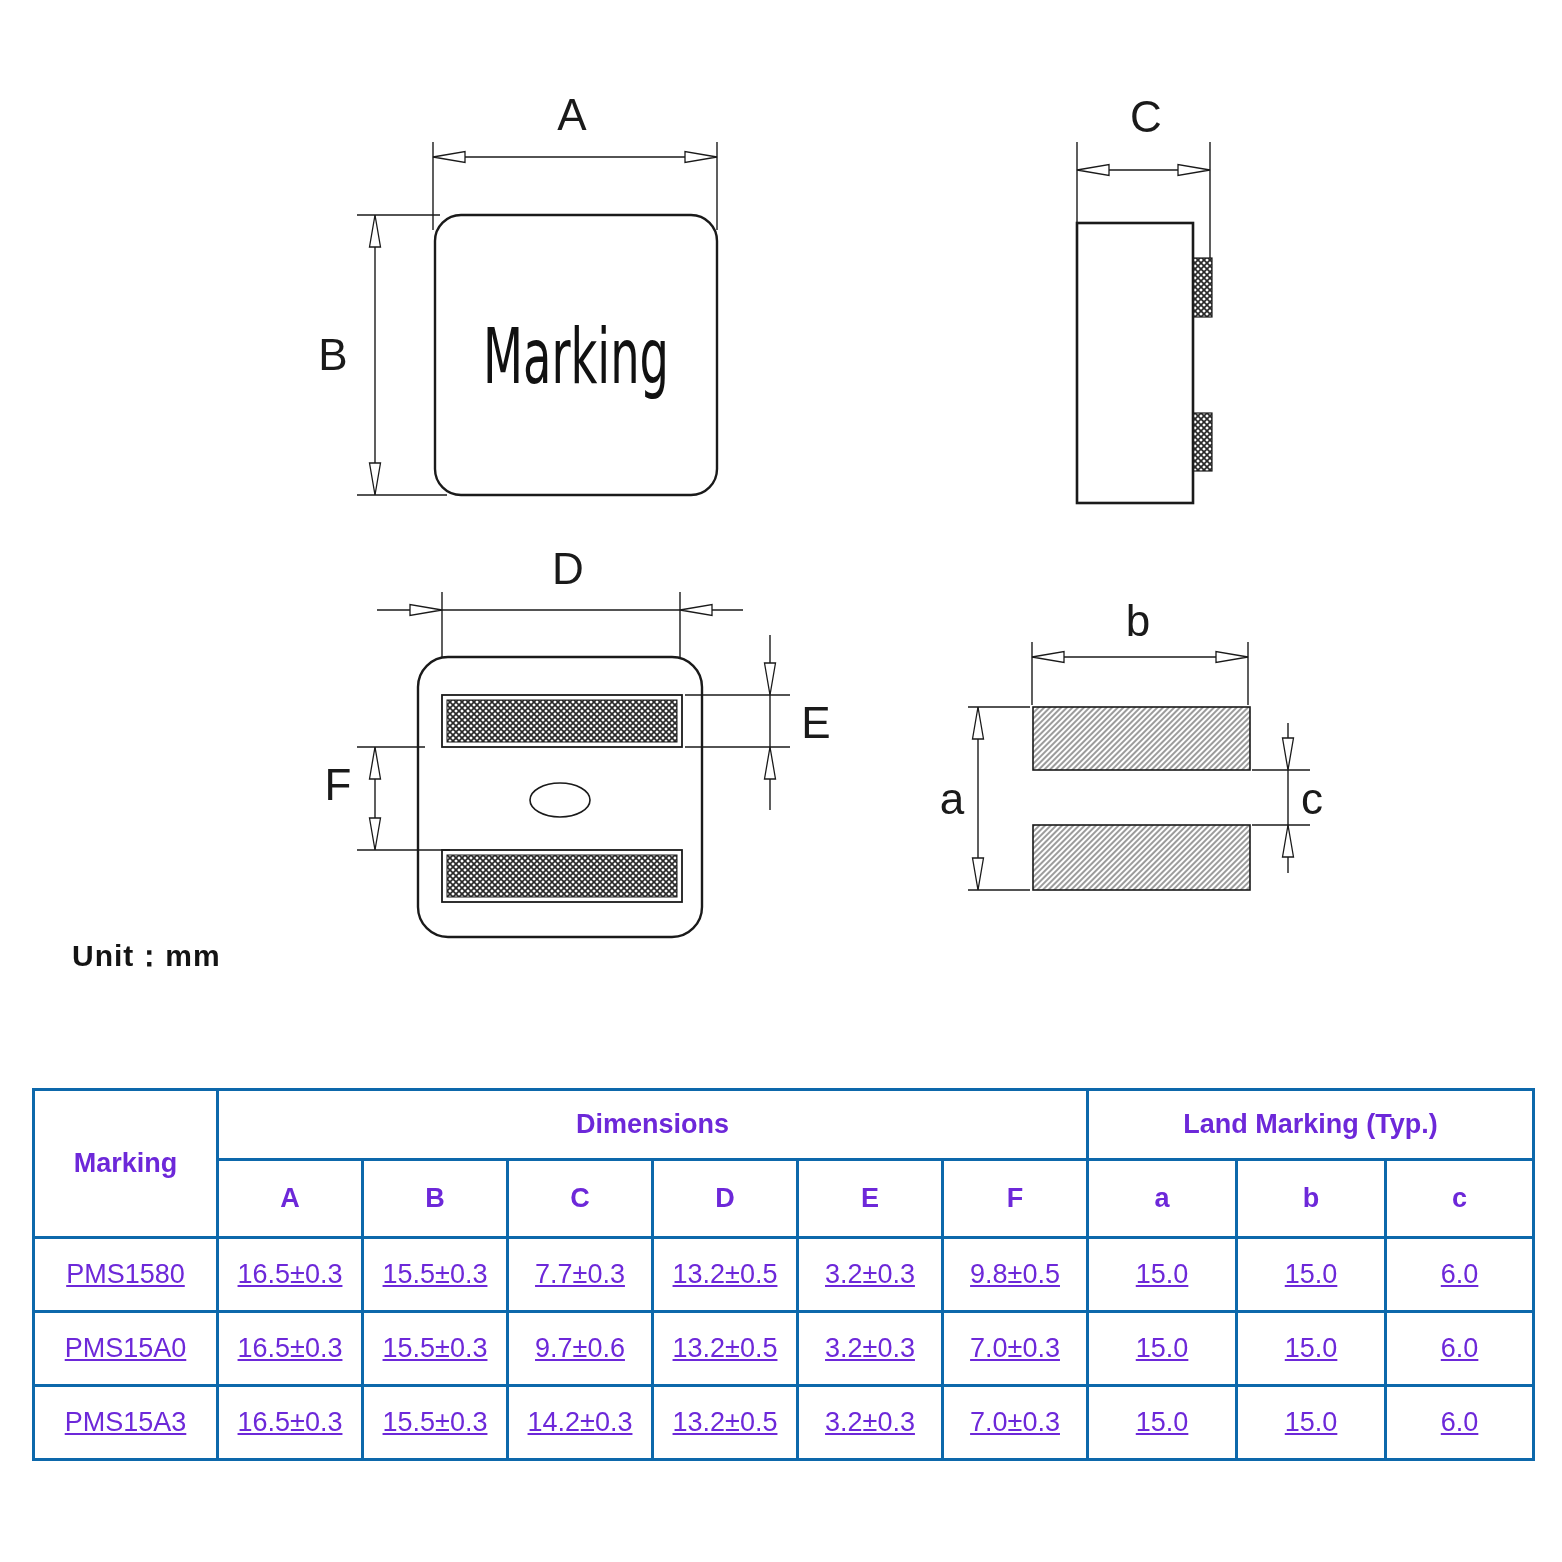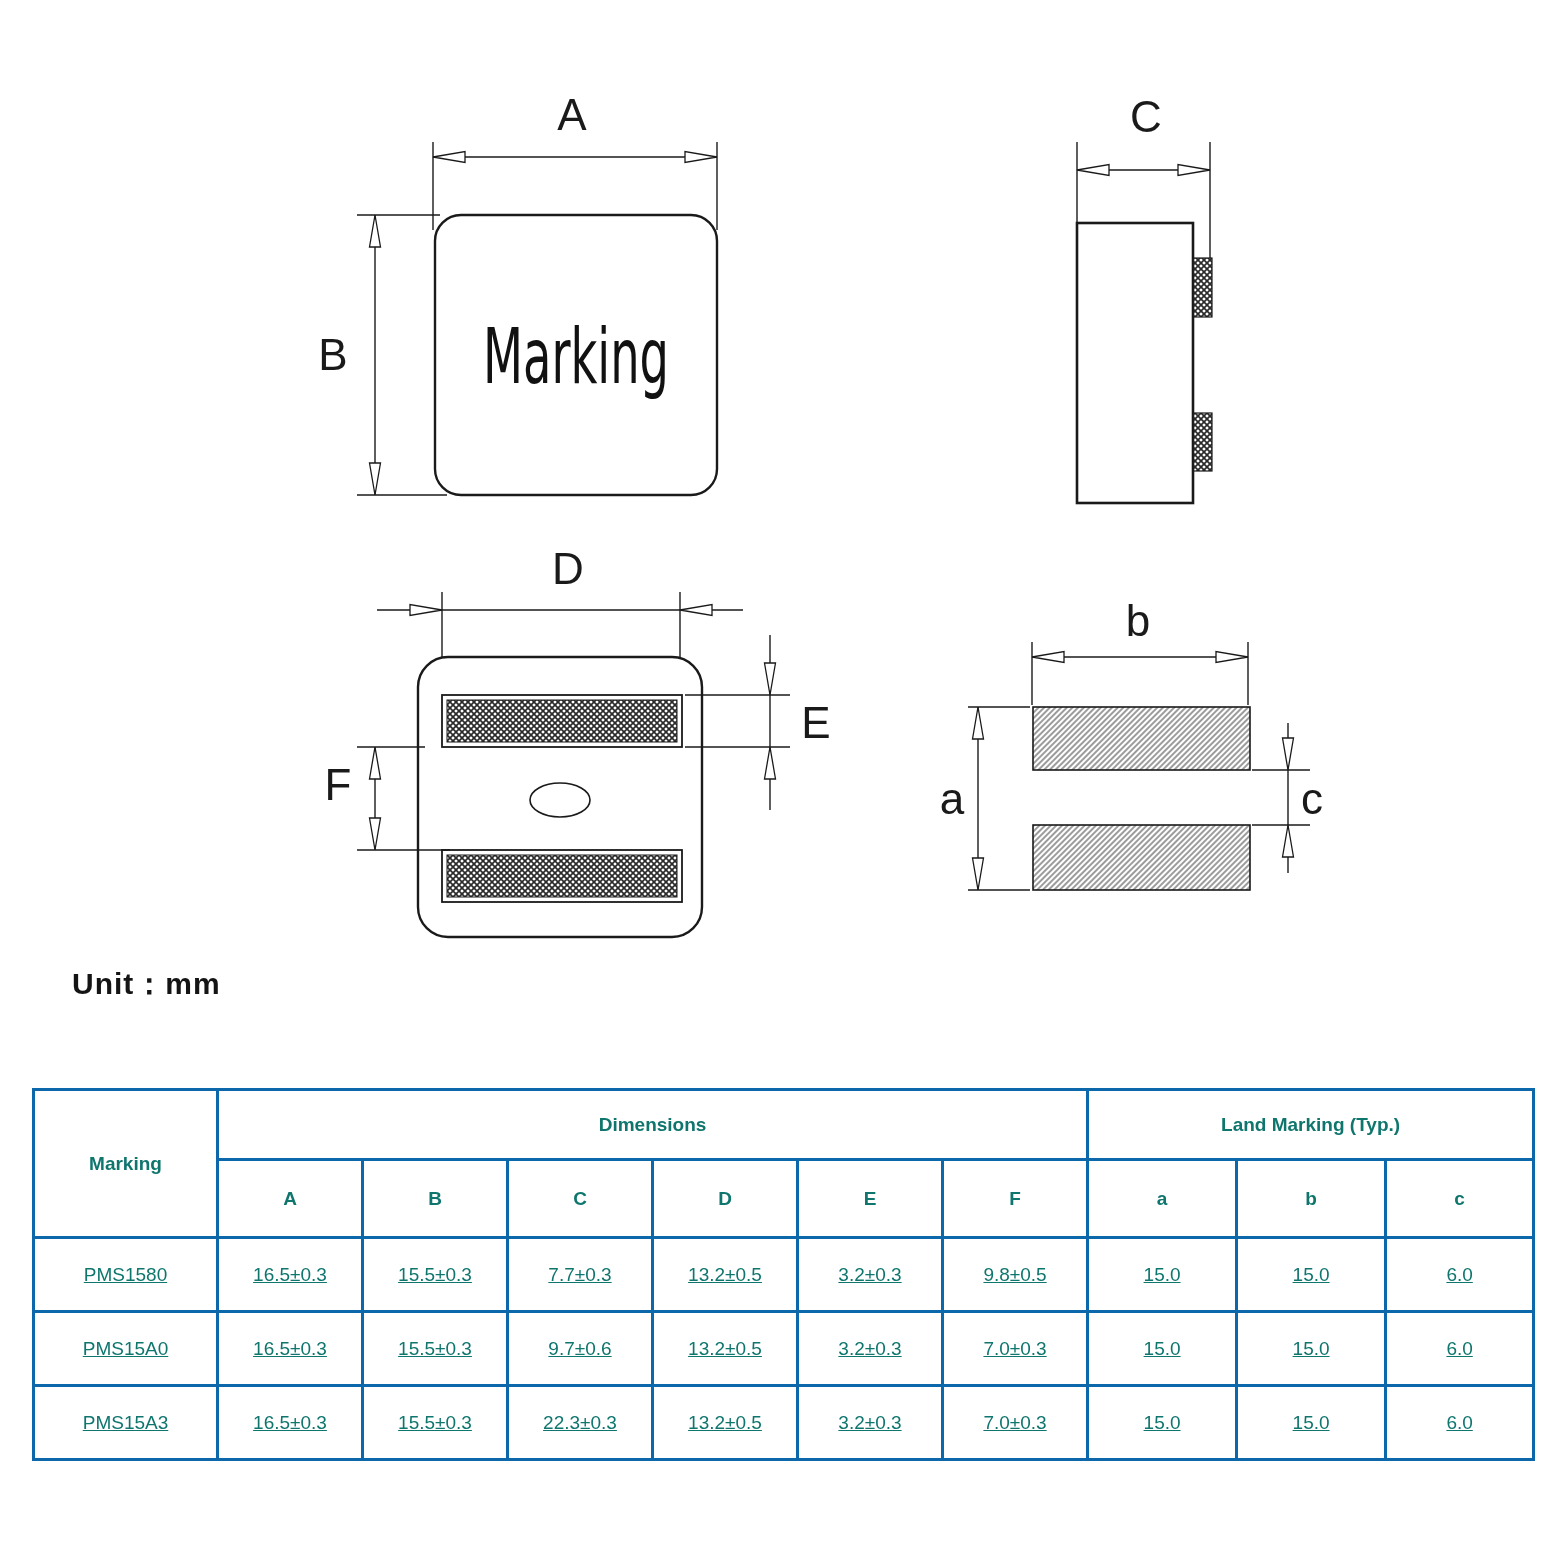--- a/index.html
+++ b/index.html
@@ -10,32 +10,32 @@
   svg.drawing { position:absolute; overflow:visible; }
   .dim-label {
     font-size:44px; fill:#1a1a1a;
     font-family:"Liberation Sans", sans-serif;
   }
   .marking-label {
     font-size:76px; fill:#111111; font-weight:500;
     font-family:"DejaVu Sans", sans-serif;
   }
   .unit-note {
-    position:absolute; left:72px; top:964px;
+    position:absolute; left:72px; top:936px;
     font-size:30px; font-weight:bold; color:#141414; letter-spacing:1px;
   }
   table.spec-table {
     position:absolute; left:32px; top:1088px; width:1500px;
     border-collapse:collapse; table-layout:fixed;
     background:#ffffff;
   }
   .spec-table th, .spec-table td {
     border:3px solid #0d68ab;
     text-align:center; vertical-align:middle;
-    color:#0f766e; font-size:19px; padding:0;
+    color:#6d28d9; font-size:27px; padding:0;
   }
   .spec-table th { font-weight:bold; }
   .spec-table td { font-weight:normal;text-decoration:underline; }
   tr.hdr-1 { height:70px; }
   tr.hdr-2 { height:78px; }
   tr.data-row { height:74px; }
 </style>
 </head>
 <body>
 
@@ -237,21 +237,21 @@
         <td>3.2±0.3</td>
         <td>7.0±0.3</td>
         <td>15.0</td>
         <td>15.0</td>
         <td>6.0</td>
       </tr>
       <tr class="data-row">
         <td>PMS15A3</td>
         <td>16.5±0.3</td>
         <td>15.5±0.3</td>
-        <td>22.3±0.3</td>
+        <td>14.2±0.3</td>
         <td>13.2±0.5</td>
         <td>3.2±0.3</td>
         <td>7.0±0.3</td>
         <td>15.0</td>
         <td>15.0</td>
         <td>6.0</td>
       </tr>
     </tbody>
   </table>
 

